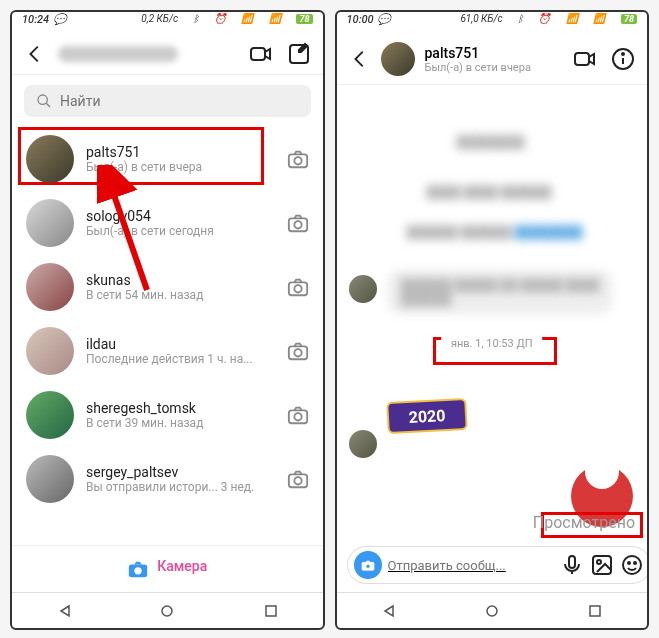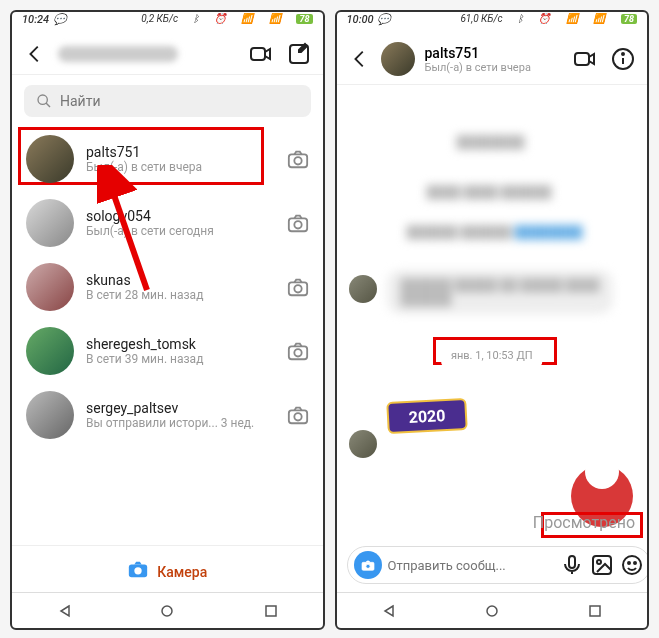--- a/index.html
+++ b/index.html
@@ -20,42 +20,42 @@
 .section-title { padding: 6px 14px; font-size: 15px; font-weight: 600; }
 .chat-list { flex: 1; overflow: hidden; }
 .chat-row { display: flex; align-items: center; padding: 8px 14px; gap: 12px; position: relative; }
 .avatar { width: 48px; height: 48px; border-radius: 50%; background: linear-gradient(135deg,#998,#665); flex-shrink: 0; }
 .chat-text { flex: 1; min-width: 0; }
 .chat-name { font-size: 14px; color: #222; }
 .chat-sub { font-size: 12px; color: #999; white-space: nowrap; overflow: hidden; text-overflow: ellipsis; }
 .cam-icon { width: 22px; height: 22px; color: #888; flex-shrink:0;}
 .highlight-box { border: 3px solid #e50000; position: absolute; pointer-events: none; }
 .red-arrow { position: absolute; pointer-events:none; }
-.camera-btn { display: flex; align-items: flex-end; justify-content: center; gap: 8px; padding: 12px; color: #c2410c; font-weight: 500; font-size: 14px; border-top: 1px solid #eee;}
+.camera-btn { display: flex; align-items: flex-start; justify-content: center; gap: 8px; padding: 12px; color: #ec4899; font-weight: 500; font-size: 14px; border-top: 1px solid #eee;}
 .camera-btn svg { width: 22px; height: 22px; fill:#3897f0;}
 .nav-bar { display: flex; justify-content: space-around; align-items: center; height: 36px; border-top: 1px solid #ddd; }
 .nav-bar .shape { width: 14px; height: 14px; }
 
 .chat-header { display: flex; align-items: center; padding: 8px 12px; gap: 10px; border-bottom: 1px solid #eee; }
 .chat-header .avatar { width: 34px; height: 34px; }
 .chat-header-txt .nm { font-size: 14px; font-weight: 500; }
 .chat-header-txt .st { font-size: 11px; color: #999; }
 .chat-body { flex: 1; position: relative; overflow: hidden; }
 .blur-blob { filter: blur(5px); color: #bbb; position: absolute; font-size:12px;}
-.timestamp-pill { position: absolute; left: 50%; transform: translateX(-50%); top: 260px; background: #fff; padding: 4px 10px; font-size: 11px; color: #999; border-radius:4px;}
+.timestamp-pill { position: absolute; left: 50%; transform: translateX(-50%); top: 248px; background: #fff; padding: 4px 10px; font-size: 11px; color: #999; border-radius:4px;}
 .sticker-2020 { position: absolute; left: 50px; top: 315px; width: 80px; height: 32px; background: #4a2d8f; color: #fff; font-weight: bold; font-size: 16px; display:flex; align-items:center; justify-content:center; border-radius:6px; transform: rotate(-3deg); border:2px solid #f0c040;}
 .sticker-bunny { position: absolute; right: 14px; top: 380px; width: 62px; height: 62px; background: #d83838; border-radius: 50%; }
 .bunny-face { position:absolute; top:-10px; left:14px; width:34px; height:34px; background:#fff; border-radius:50%;}
 .bunny-ear { position:absolute; width:10px; height:20px; background:#fff; border-radius:50%; top:-24px;}
 .seen-label { position: absolute; right: 12px; bottom: 6px; font-size: 16px; color: #999; }
 .composer { display: flex; align-items: center; padding: 8px 10px; gap: 8px; }
 .compose-field { flex: 1; display: flex; align-items: center; border: 1px solid #ddd; border-radius: 20px; padding: 4px 6px; gap: 6px; }
 .blue-cam { width: 28px; height: 28px; background: #3897f0; border-radius: 50%; display:flex; align-items:center; justify-content:center;}
 .blue-cam svg { width:16px; height:16px; stroke:#fff; fill:#fff;}
-.compose-field input { border: none; outline: none; flex: 1; font-size: 13px; }
+.compose-field input { border: none; outline: none; flex: 1; font-size: 13px; text-decoration: underline; }
 .compose-icon { width: 24px; height: 24px; color: #333;}
 .small-av { width:28px; height:28px; border-radius:50%; background:linear-gradient(135deg,#887,#554); position:absolute;}
 </style>
 </head>
 <body>
 
 <div class="phone">
   <div class="status-bar">
     <div class="status-left">
       <span>10:24</span>
@@ -125,29 +125,41 @@
           <rect x="2" y="7" width="20" height="14" rx="3"></rect>
           <circle cx="12" cy="14" r="4"></circle>
           <path d="M8 7l2-3h4l2 3"></path>
         </svg>
     </div>
 
     <div class="chat-row">
       <div class="avatar" style="background:linear-gradient(135deg,#caa,#844);"></div>
       <div class="chat-text">
         <div class="chat-name">skunas</div>
-        <div class="chat-sub">В сети 28 мин. назад</div>
-      </div>
-      <svg class="cam-icon" viewBox="0 0 24 24" fill="none" stroke="#888" stroke-width="2">
-          <rect x="2" y="7" width="20" height="14" rx="3"></rect>
-          <circle cx="12" cy="14" r="4"></circle>
-          <path d="M8 7l2-3h4l2 3"></path>
-        </svg>
-    </div>
-
+        <div class="chat-sub">В сети 54 мин. назад</div>
+      </div>
+      <svg class="cam-icon" viewBox="0 0 24 24" fill="none" stroke="#888" stroke-width="2">
+          <rect x="2" y="7" width="20" height="14" rx="3"></rect>
+          <circle cx="12" cy="14" r="4"></circle>
+          <path d="M8 7l2-3h4l2 3"></path>
+        </svg>
+    </div>
+
+    <div class="chat-row">
+      <div class="avatar" style="background:linear-gradient(135deg,#d8c8b8,#a88);"></div>
+      <div class="chat-text">
+        <div class="chat-name">ildau</div>
+        <div class="chat-sub">Последние действия 1 ч. на...</div>
+      </div>
+      <svg class="cam-icon" viewBox="0 0 24 24" fill="none" stroke="#888" stroke-width="2">
+          <rect x="2" y="7" width="20" height="14" rx="3"></rect>
+          <circle cx="12" cy="14" r="4"></circle>
+          <path d="M8 7l2-3h4l2 3"></path>
+        </svg>
+    </div>
 
     <div class="chat-row">
       <div class="avatar" style="background:linear-gradient(135deg,#6a6,#264);"></div>
       <div class="chat-text">
         <div class="chat-name">sheregesh_tomsk</div>
         <div class="chat-sub">В сети 39 мин. назад</div>
       </div>
       <svg class="cam-icon" viewBox="0 0 24 24" fill="none" stroke="#888" stroke-width="2">
           <rect x="2" y="7" width="20" height="14" rx="3"></rect>
           <circle cx="12" cy="14" r="4"></circle>

